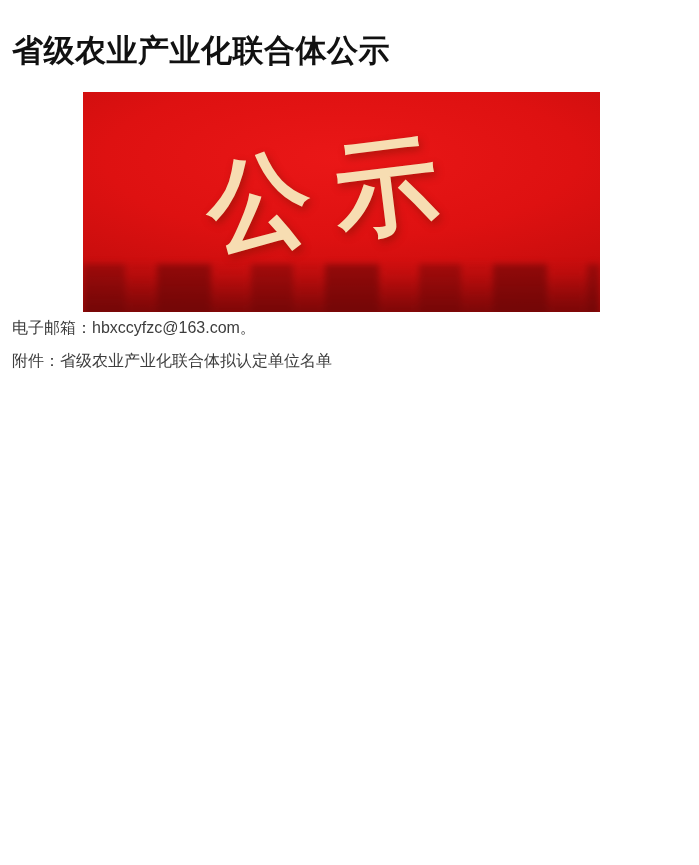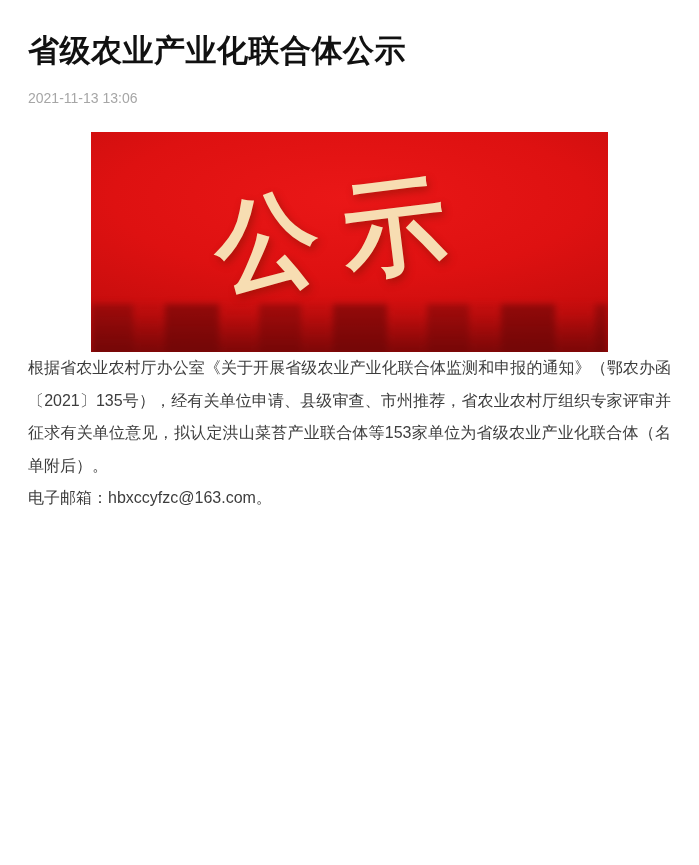--- a/index.html
+++ b/index.html
@@ -4,21 +4,21 @@
 <style>
   * { box-sizing: border-box; }
   html, body {
     margin: 0; padding: 0;
     width: 699px; height: 865px;
     background: #ffffff;
     font-family: "Liberation Sans", sans-serif;
     overflow: hidden;
   }
   .article {
-    padding: 34px 28px 0 28px;
+    padding: 34px 28px 0 12px;
     width: 699px;
   }
   .page-title {
     margin: 0;
     font-size: 31px;
     line-height: 34px;
     font-weight: bold;
     color: #111111;
     letter-spacing: 0.5px;
   }
@@ -78,25 +78,24 @@
   .p5 { margin-top: 28px; }
   .p6 { margin-top: 32px; }
 </style>
 </head>
 <body>
 
 <div class="article">
 
   <h1 class="page-title">省级农业产业化联合体公示</h1>
 
-  <div class="publish-date">2021-11-13 13:06</div>
 
   <div class="banner">
     <div class="banner-skyline"></div>
     <div class="banner-text">公示</div>
   </div>
 
   <div class="body-text">
-    <p class="p1">根据省农业农村厅办公室《关于开展省级农业产业化联合体监测和申报的通知》（鄂农办函〔2021〕135号），经有关单位申请、县级审查、市州推荐，省农业农村厅组织专家评审并征求有关单位意见，拟认定洪山菜苔产业联合体等153家单位为省级农业产业化联合体（名单附后）。</p>
     <p class="p3">电子邮箱：hbxccyfzc@163.com。</p>
+    <p class="p4">附件：省级农业产业化联合体拟认定单位名单</p>
   </div>
 
 </div>
 
 </body></html>

